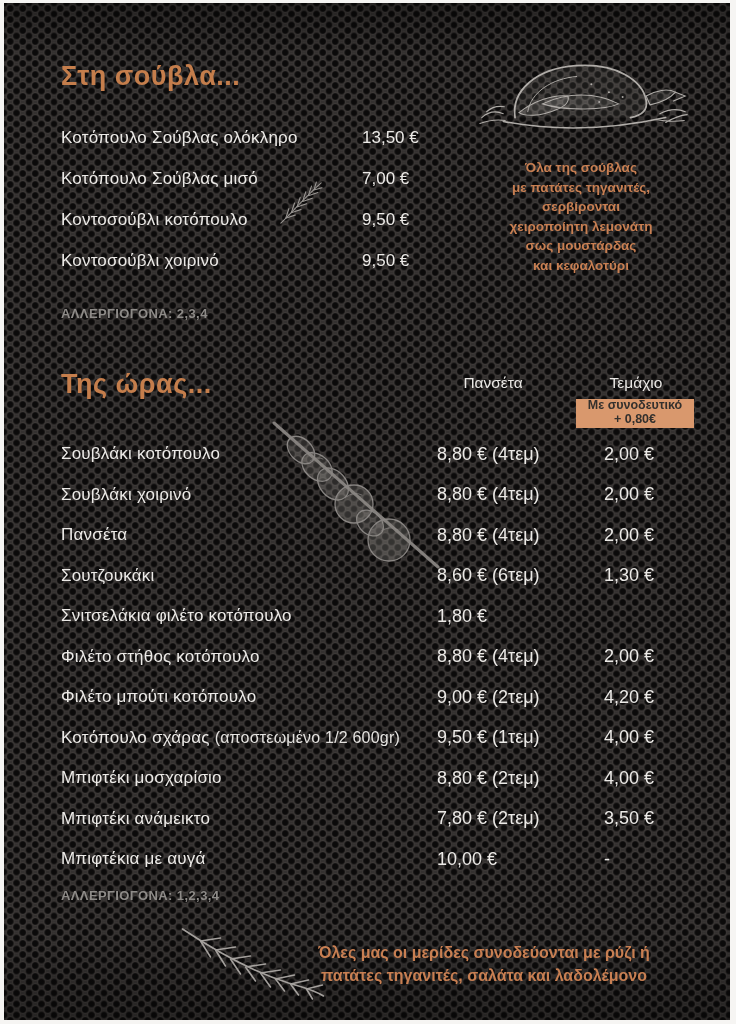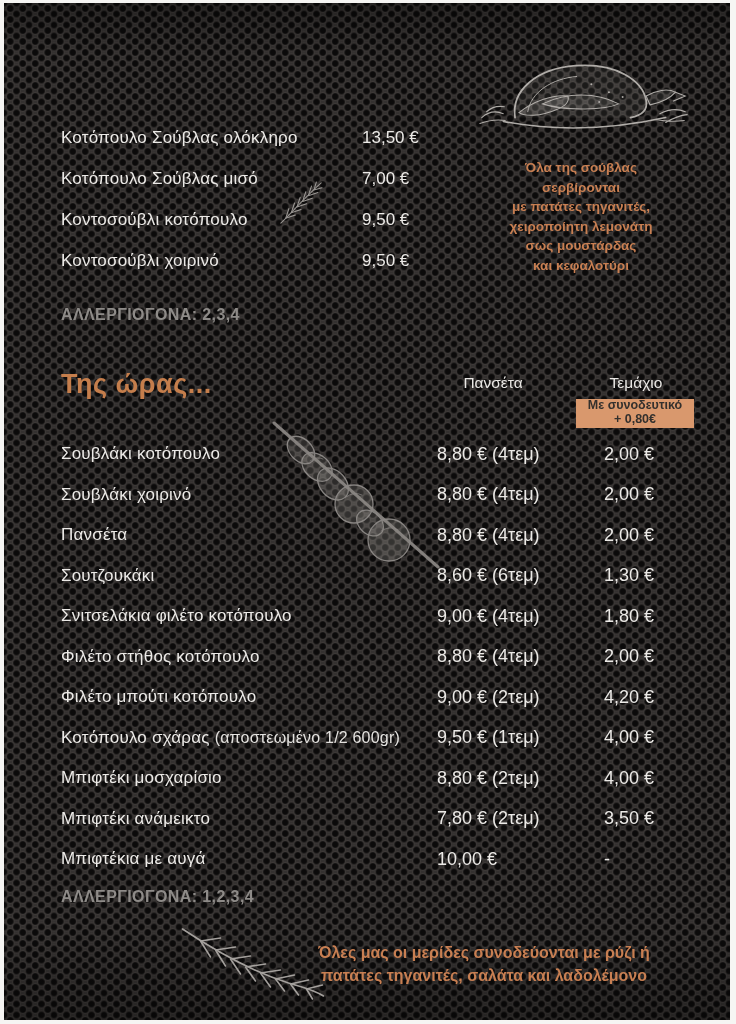--- a/index.html
+++ b/index.html
@@ -32,21 +32,21 @@
   #fresh-title { top:366px; }
 
   
   .s1-rows { position:absolute; left:57px; top:114px; width:380px; }
   .s-row { display:grid; grid-template-columns:301px auto; align-items:center; height:41px; }
   .s-name, .f-name { color:#eceae7; font-size:17px; letter-spacing:0.2px; white-space:nowrap; }
   .s-price { color:#eceae7; font-size:17px; }
 
   .allergens {
     position:absolute; left:57px;
-    color:#8e8b88; font-size:16px; font-weight:bold; letter-spacing:0.4px;
+    color:#8e8b88; font-size:13px; font-weight:bold; letter-spacing:0.4px;
   }
   #spit-allergens { top:303px; }
   #fresh-allergens { top:885px; }
 
   .spit-note {
     position:absolute; left:482px; top:155px; width:190px;
     text-align:center; color:#c87f52; font-weight:bold;
     font-size:13.5px; line-height:19.5px;
   }
   .spit-note span { display:block; }
@@ -81,20 +81,21 @@
   #rosemary-small { left:272px; top:168px; width:50px;  height:64px; }
   #skewer-illus   { left:262px; top:416px; width:180px; height:152px; }
   #rosemary-large { left:166px; top:918px; width:166px; height:92px; }
 </style>
 </head>
 <body>
 
 <div class="page">
 <div class="panel">
 
+  <div id="spit-title" class="section-title">Στη σούβλα...</div>
 
   <svg id="chicken-illus" class="illus" viewBox="0 0 225 92" fill="none" stroke="#c9c5c0" stroke-width="1.4" stroke-linecap="round" opacity="0.85">
     <path d="M8,66 q10,-9 22,-4 M6,72 q14,-5 26,-3 M13,60 q8,-7 18,-5" stroke-width="1.1"></path>
     <path d="M190,62 q14,-7 26,-2 M196,71 q12,-7 22,-8 M185,68 q16,3 30,1" stroke-width="1.1"></path>
     <path d="M30,70 Q110,85 196,66" stroke-width="1.6"></path>
     <path d="M42,66 C38,38 64,16 104,13 C146,10 172,28 176,48 C178,58 172,64 160,66" fill="rgba(200,196,190,0.10)" stroke-width="1.8"></path>
     <path d="M55,60 C58,40 80,26 105,24" stroke-width="1"></path>
     <path d="M70,52 C95,40 125,40 148,52 C135,58 95,60 70,52 Z" fill="rgba(200,196,190,0.14)" stroke-width="1.1"></path>
     <path d="M96,44 C80,42 60,50 46,61 C52,65 68,65 84,58 C92,55 98,50 96,44 Z" fill="rgba(200,196,190,0.18)" stroke-width="1.1"></path>
     <path d="M176,44 C186,38 198,36 206,40 C200,47 190,51 180,53 Z" fill="rgba(200,196,190,0.14)" stroke-width="1.1"></path>
@@ -129,22 +130,22 @@
     <path d="M12,50 L24,46 M12,50 L16,38"></path>
     <path d="M19,43 L31,39 M19,43 L23,31"></path>
     <path d="M26,36 L38,32 M26,36 L30,24"></path>
     <path d="M33,29 L45,25 M33,29 L37,17"></path>
     <path d="M40,22 L52,18 M40,22 L44,10"></path>
     <path d="M47,15 L57,12 M47,15 L50,5"></path>
   </svg>
 
   <div class="spit-note">
     <span>Όλα της σούβλας</span>
+    <span>με πατάτες τηγανιτές,</span>
     <span>σερβίρονται</span>
-    <span>με πατάτες τηγανιτές,</span>
     <span>χειροποίητη λεμονάτη</span>
     <span>σως μουστάρδας</span>
     <span>και κεφαλοτύρι</span>
   </div>
 
   <div id="spit-allergens" class="allergens">ΑΛΛΕΡΓΙΟΓΟΝΑ: 2,3,4</div>
 
   <div id="fresh-title" class="section-title">Της ώρας...</div>
 
   <div id="col-portion" class="col-header">Πανσέτα</div>
@@ -182,21 +183,20 @@
       <div class="f-portion">8,80 € (4τεμ)</div>
       <div class="f-piece">2,00 €</div>
     </div>
     <div class="f-row">
       <div class="f-name"><span>Σουτζουκάκι</span><span class="name-note"></span></div>
       <div class="f-portion">8,60 € (6τεμ)</div>
       <div class="f-piece">1,30 €</div>
     </div>
     <div class="f-row">
       <div class="f-name"><span>Σνιτσελάκια φιλέτο κοτόπουλο</span><span class="name-note"></span></div>
-      <div class="f-portion">9,00 € (4τεμ)</div>
       <div class="f-piece">1,80 €</div>
     </div>
     <div class="f-row">
       <div class="f-name"><span>Φιλέτο στήθος κοτόπουλο</span><span class="name-note"></span></div>
       <div class="f-portion">8,80 € (4τεμ)</div>
       <div class="f-piece">2,00 €</div>
     </div>
     <div class="f-row">
       <div class="f-name"><span>Φιλέτο μπούτι κοτόπουλο</span><span class="name-note"></span></div>
       <div class="f-portion">9,00 € (2τεμ)</div>

